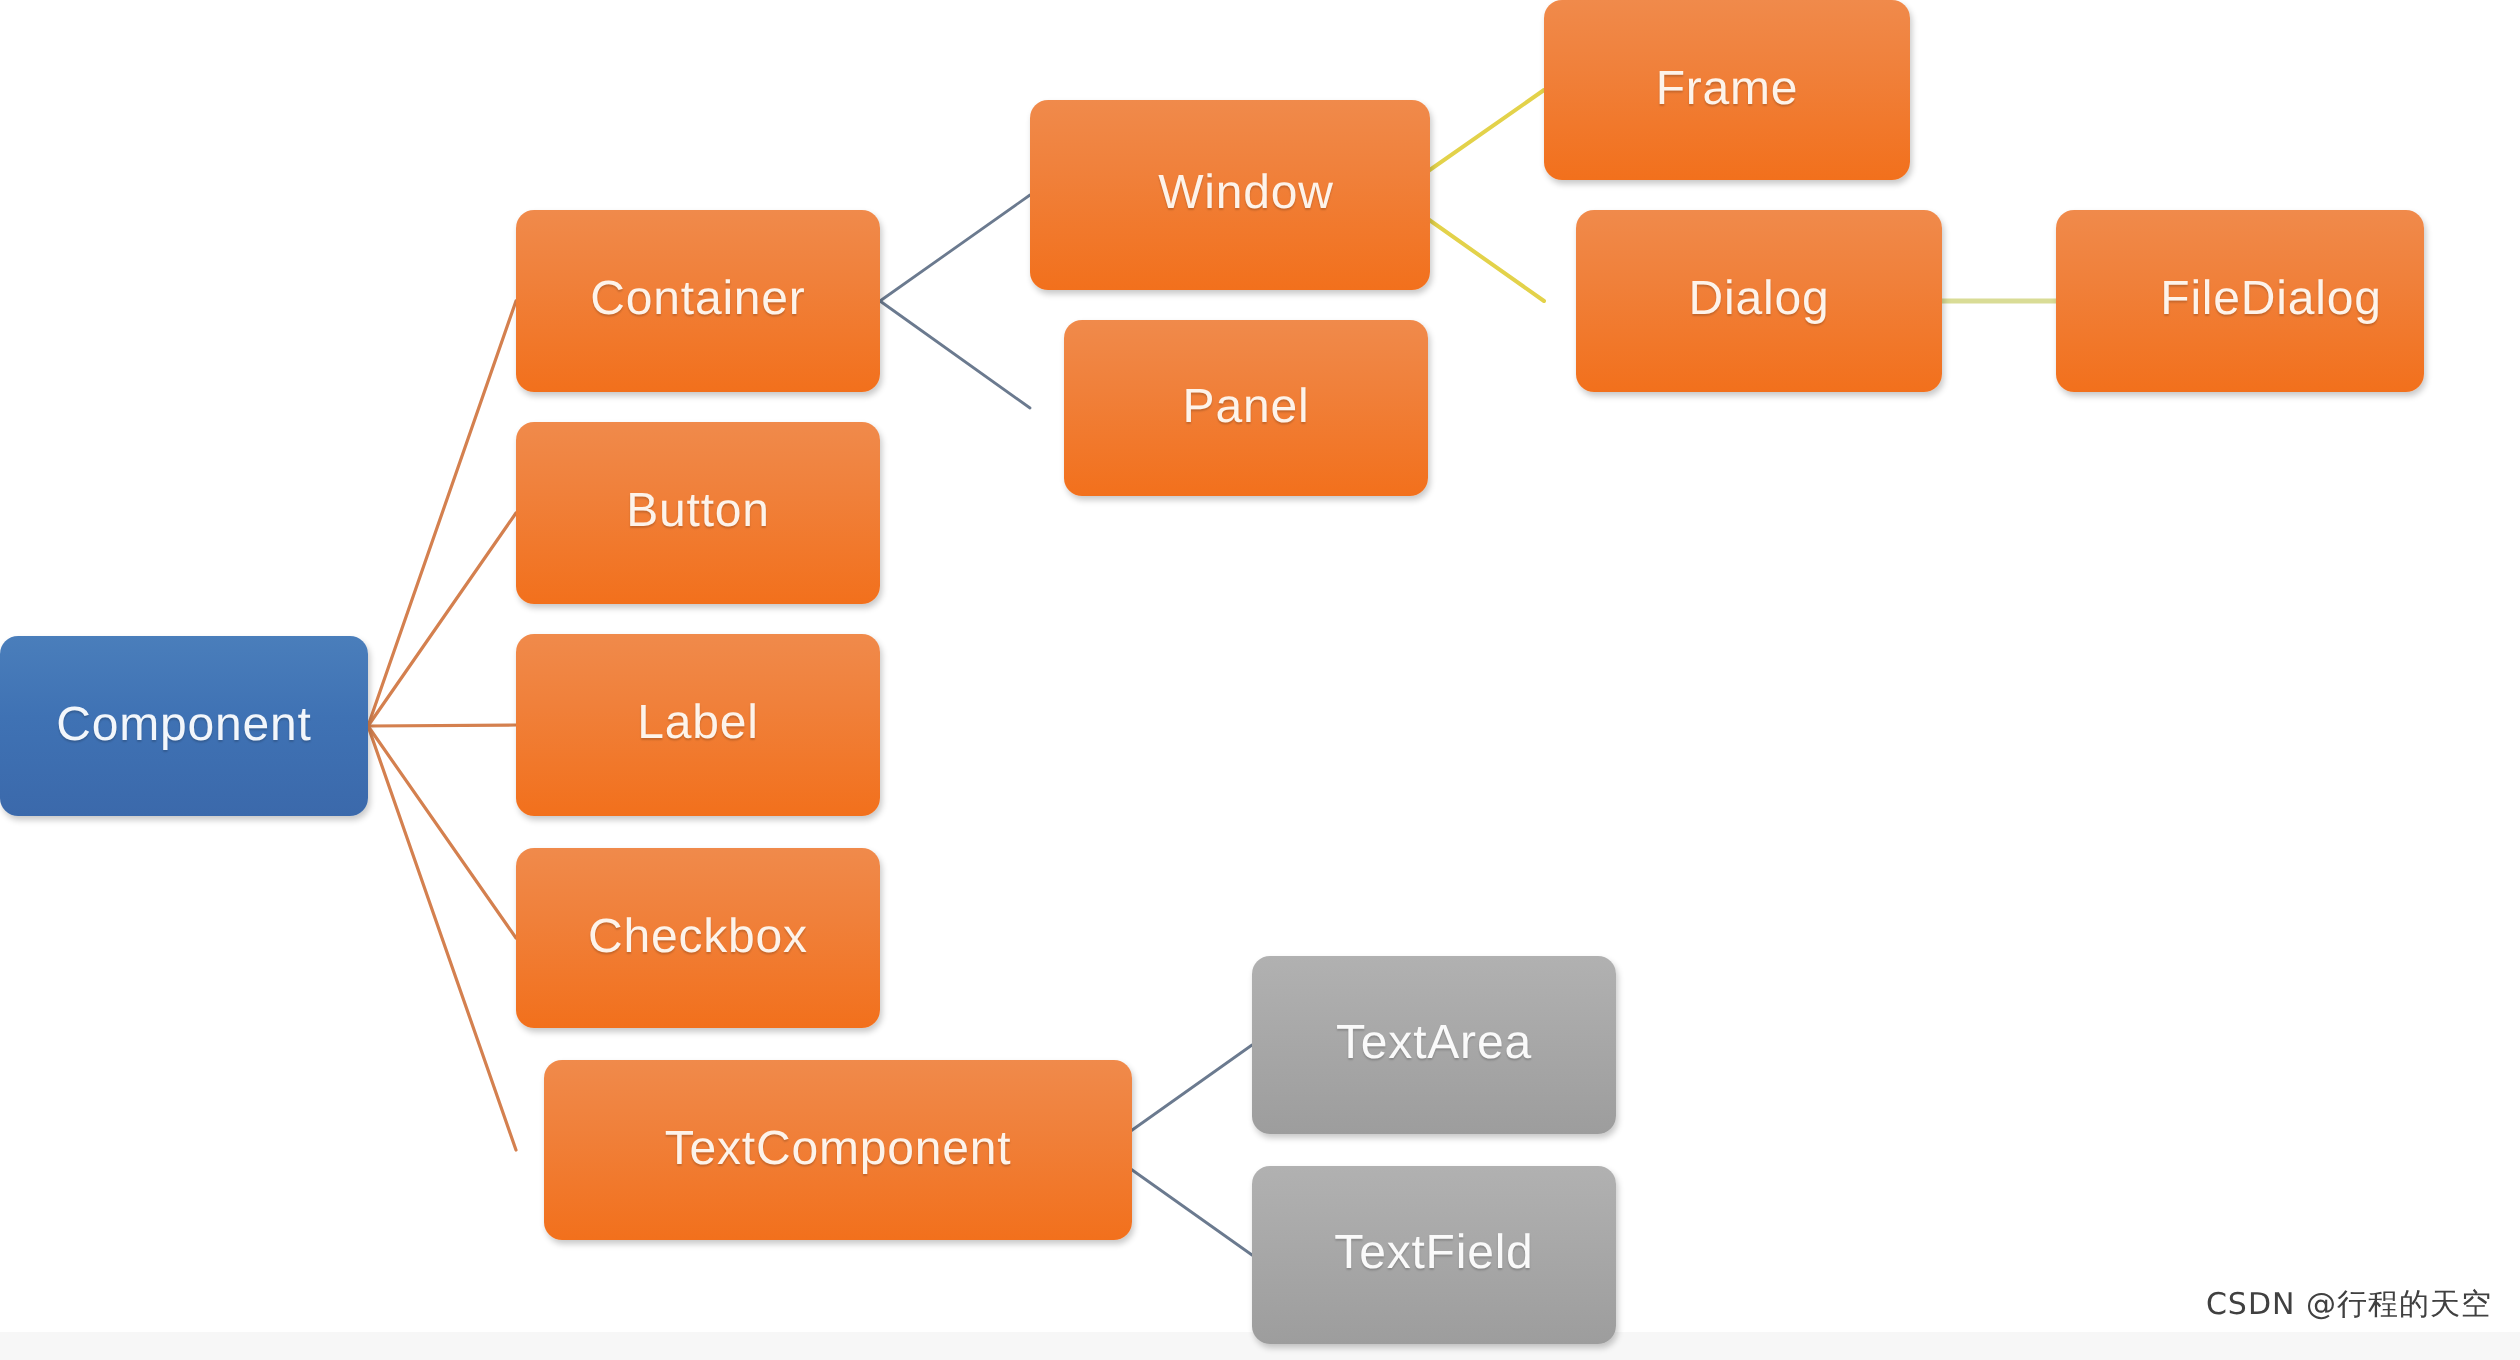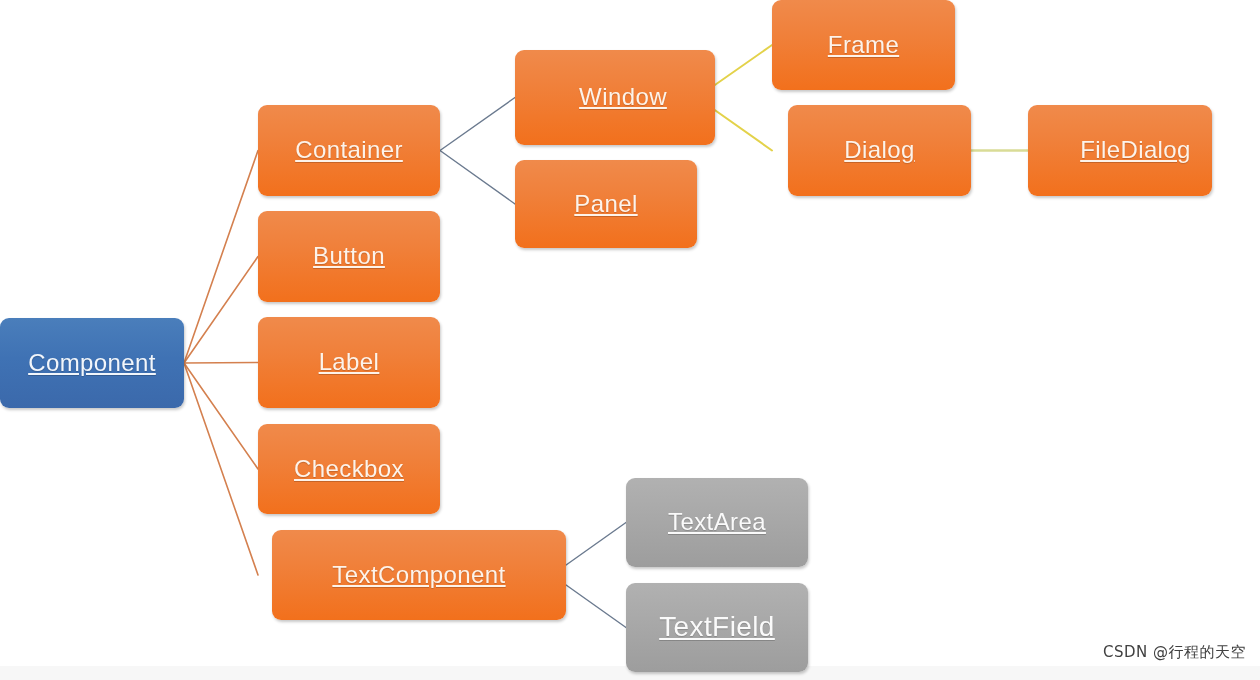--- a/index.html
+++ b/index.html
@@ -44,21 +44,20 @@
     overflow: hidden;
   }
   .node .label {
     color: #fdf3ea;
     font-weight: 400;
     letter-spacing: 0.4px;
     text-align: right;
     line-height: 1.1;
     white-space: nowrap;
     text-shadow: 0 1px 1px rgba(0,0,0,0.18);
-    text-decoration: underline;
   }
   .node.orange {
     background: linear-gradient(to bottom, #f2records 0%, #ef7d34 0%, #f07c32 45%, #f1701f 100%);
     background: linear-gradient(to bottom, #f08a4b 0%, #f0803a 40%, #f2701c 100%);
   }
   .node.blue {
     background: linear-gradient(to bottom, #4a7ebb 0%, #3f72b4 45%, #3b69ab 100%);
   }
   .node.blue .label { color: #f2f6fb; }
   .node.grey {
@@ -114,35 +113,35 @@
       </div>
       <div class="node orange" style="left: 258px; top: 424px; width: 182px; height: 90px;">
         <span class="label" style="font-size: 24px;">Checkbox</span>
       </div>
       <div class="node orange" style="left: 272px; top: 530px; width: 294px; height: 90px;">
         <span class="label" style="font-size: 24px;">TextComponent</span>
       </div>
       <div class="node orange" style="left: 515px; top: 50px; width: 200px; height: 95px; padding-left: 16px;">
         <span class="label" style="font-size: 24px;">Window</span>
       </div>
-      <div class="node orange" style="left: 515px; top: 160px; width: 182px; height: 88px;">
+      <div class="node orange" style="left: 532px; top: 160px; width: 182px; height: 88px;">
         <span class="label" style="font-size: 24px;">Panel</span>
       </div>
       <div class="node orange" style="left: 772px; top: 0px; width: 183px; height: 90px;">
         <span class="label" style="font-size: 24px;">Frame</span>
       </div>
       <div class="node orange" style="left: 772px; top: 105px; width: 183px; height: 91px; margin-left: 16px;">
         <span class="label" style="font-size: 24px;">Dialog</span>
       </div>
       <div class="node orange" style="left: 1028px; top: 105px; width: 184px; height: 91px; padding-left: 31px;">
         <span class="label" style="font-size: 24px;">FileDialog</span>
       </div>
       <div class="node grey" style="left: 626px; top: 478px; width: 182px; height: 89px;">
         <span class="label" style="font-size: 24px;">TextArea</span>
       </div>
       <div class="node grey" style="left: 626px; top: 583px; width: 182px; height: 89px;">
-        <span class="label" style="font-size: 28px;">TextField</span>
+        <span class="label" style="font-size: 24px;">TextField</span>
       </div>
     </div>
 
   <div id="watermark">CSDN @行程的天空</div>
 
 </div>
 
 </body></html>

